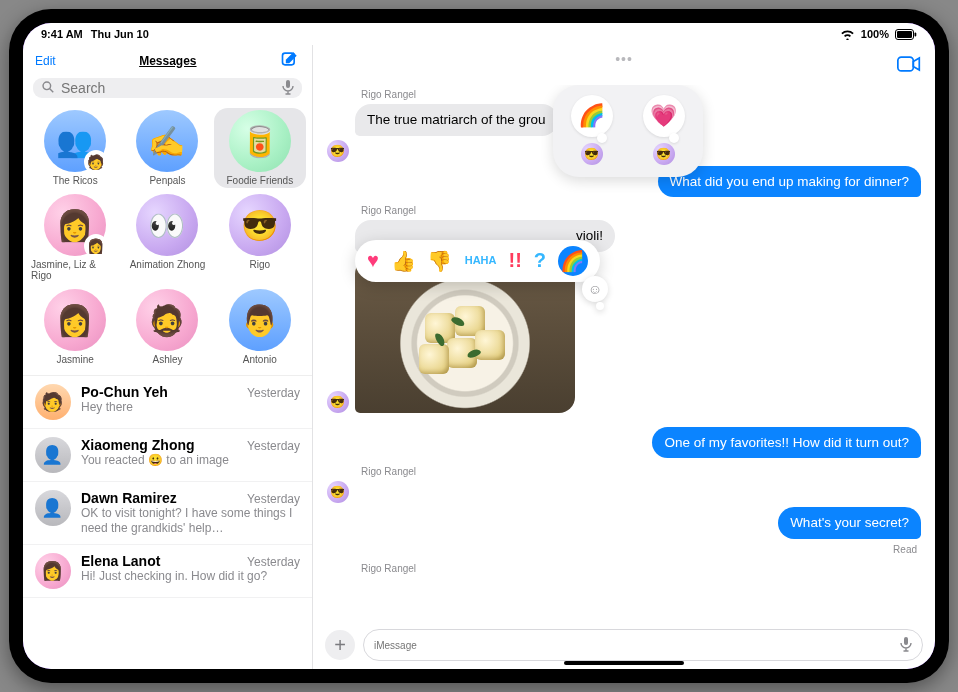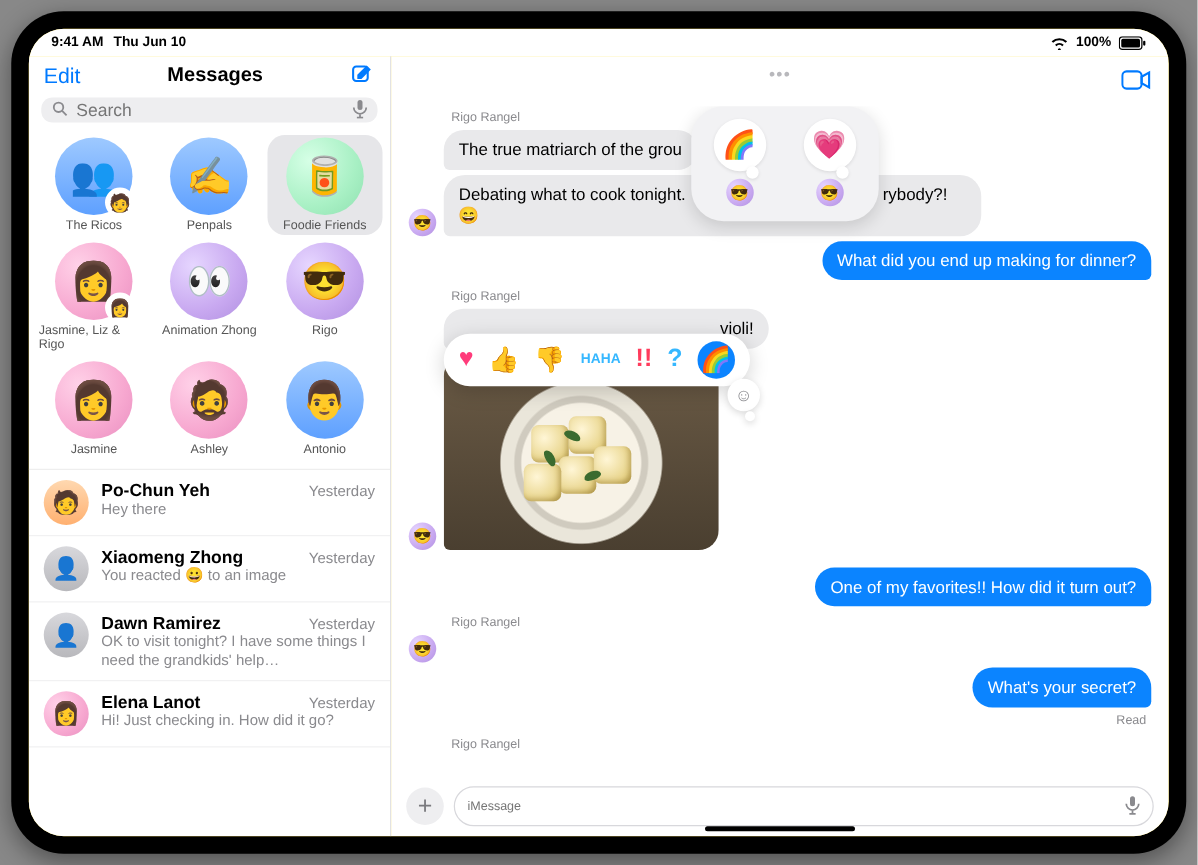--- a/index.html
+++ b/index.html
@@ -19,21 +19,21 @@
     height: 674px;
     background: #000;
     border-radius: 42px;
     padding: 14px;
     position: relative;
     box-shadow: 0 6px 20px rgba(0,0,0,.4);
   }
   .screen {
     width: 100%;
     height: 100%;
-    background: #fde047;
+    background: #6d28d9;
     border-radius: 28px;
     overflow: hidden;
     display: flex;
     flex-direction: column;
     position: relative;
   }
   
   .status-bar {
     height: 22px;
     display: flex;
@@ -61,22 +61,22 @@
     display: flex;
     flex-direction: column;
     background: #fff;
   }
   .sidebar-header {
     display:flex;
     align-items:center;
     justify-content:space-between;
     padding: 4px 12px 2px;
   }
-  .edit-btn { color:#007aff; font-size:17px; background:none;border:none; }
-  .sidebar-title { font-weight:700; font-size:16px; }
+  .edit-btn { color:#007aff; font-size:12px; background:none;border:none; }
+  .sidebar-title { font-weight:700; font-size:12px;text-decoration:underline; }
   .compose-btn { color:#007aff; background:none;border:none; }
   .compose-btn svg { width:20px;height:20px; }
   .search-wrap {
     margin: 4px 10px 6px;
     background:#eeeef0;
     border-radius:9px;
     height:20px;
     display:flex;
     align-items:center;
     padding:0 8px;
@@ -441,25 +441,20 @@
             </div>
           </div>
 
           <div class="sender-label">Rigo Rangel</div>
           <div class="row-in">
             <div style="width:22px"></div>
             <div class="bubble in">The true matriarch of the grou</div>
           </div>
           <div class="row-in">
             <div class="avatar tiny gradient-purple">😎</div>
-            <div class="bubble in">
-              <span>Debating what to cook tonight.</span>
-              <span style="display:inline-block;width:150px"></span>
-              <span>rybody?! 😄</span>
-            </div>
           </div>
 
           <div class="row-out">
             <div class="bubble out">What did you end up making for dinner?</div>
           </div>
 
           <div class="sender-label">Rigo Rangel</div>
           <div class="row-in" style="position:relative;">
             <div style="width:22px"></div>
             <div class="bubble in" style="min-width:260px;text-align:right;">

